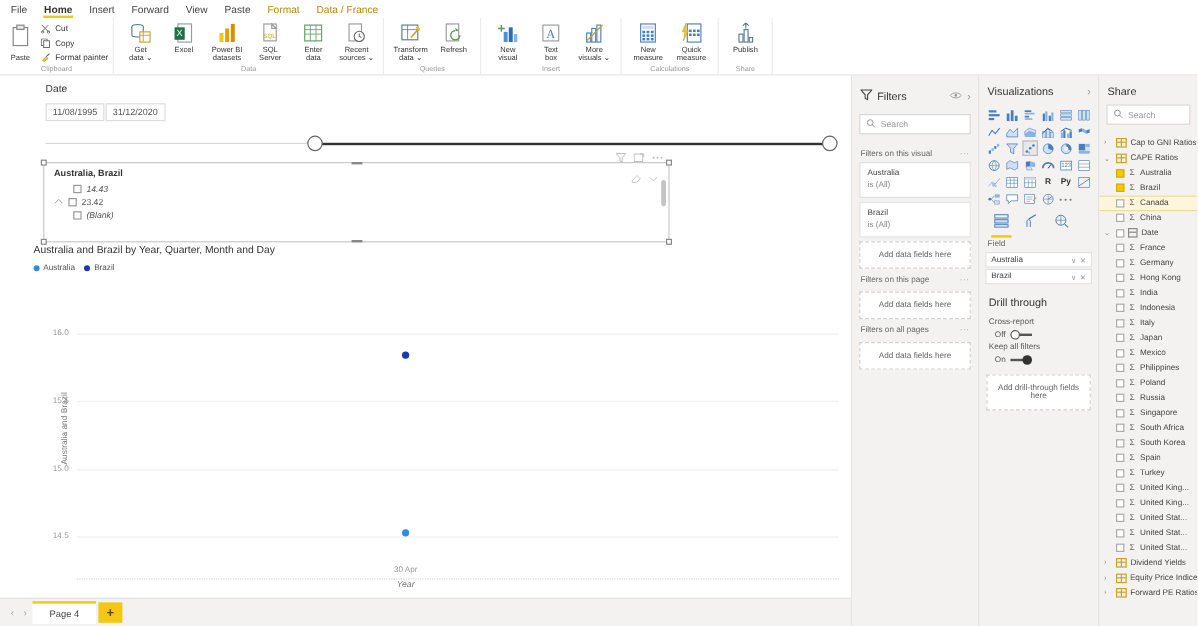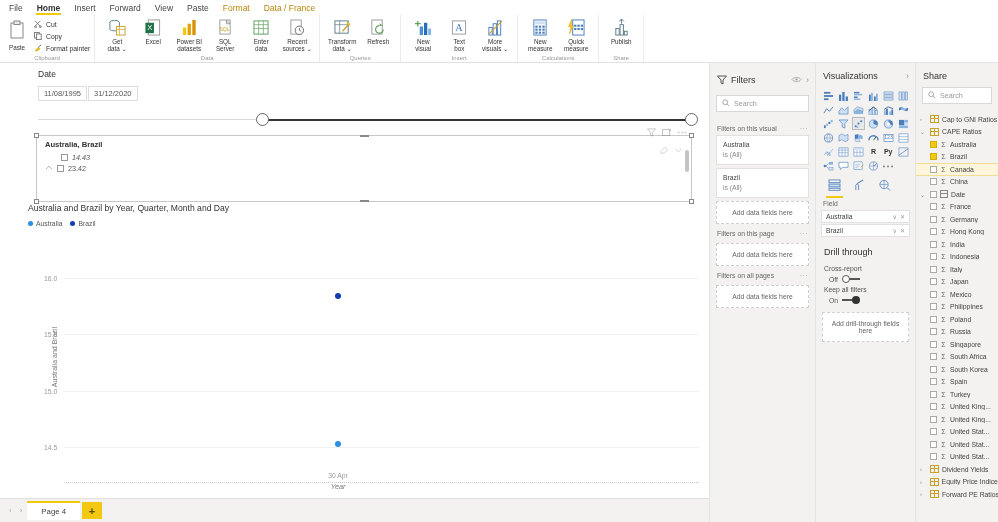--- a/index.html
+++ b/index.html
@@ -44,21 +44,21 @@
   .dateslicer { position: absolute; left: 38px; top: 6px; width: 660px; }
   .ds-title { font-size: 8.5px; color: #333; margin-bottom: 7px; }
   .ds-inputs { display: flex; gap: 1px; }
   .ds-inp { border: 1px solid #ddd; font-size: 7.5px; color: #555; padding: 2px 5px; background: #fff; }
   .ds-track { margin-top: 12px; position: relative; height: 14px; }
   .ds-line-dim { position: absolute; left: 0; right: 0; top: 6px; height: 1px; background: #d8d8d8; }
   .ds-line-act { position: absolute; top: 6px; height: 1.5px; background: #333; }
   .ds-handle { position: absolute; top: 0; width: 13px; height: 13px; border-radius: 50%; background: #fff; border: 1.4px solid #666; cursor: pointer; }
 
   
-  .hslicer { position: absolute; left: 36px; top: 72px; width: 656px; height: 67px; border: 1px solid #c8c8c8; background: #fff; }
+  .hslicer { position: absolute; left: 36px; top: 72px; width: 522px; height: 67px; border: 1px solid #c8c8c8; background: #fff; }
   .hs-head { position: absolute; right: 4px; top: -13px; display: flex; gap: 6px; align-items: center; }
   .hs-head .hi { cursor: pointer; opacity: .55; }
   .hs-title { font-size: 7.6px; font-weight: bold; color: #333; padding: 4px 0 3px 8px; }
   .hs-row { display: flex; align-items: center; gap: 4px; font-size: 7.2px; color: #555; padding-left: 8px; height: 11px; }
   .hs-row.ind { padding-left: 24px; font-style: italic; }
   .hs-chev { width: 8px; display: inline-block; }
   .hs-cb { width: 7px; height: 7px; border: 1px solid #999; background: #fff; display: inline-block; }
   .hs-tools { position: absolute; right: 8px; top: 4px; display: flex; gap: 5px; align-items: center; opacity: .5; }
   .hs-scroll { position: absolute; right: 2px; top: 14px; width: 4px; height: 22px; background: #c4c4c4; border-radius: 2px; }
   .hs-corner { position: absolute; width: 5px; height: 5px; border: 1px solid #888; background: #fff; }
@@ -457,20 +457,24 @@
                 <span class="hs-cb"></span>
                 <span>14.43</span>
               </div>
               <div class="hs-row">
                 <span class="hs-chev"><svg width="8" height="6" viewBox="0 0 9 6">
                     <path d="M1 4.5 L4.5 1 L8 4.5" fill="none" stroke="#999" stroke-width=".9"></path>
                   </svg></span>
                 <span class="hs-cb"></span>
                 <span>23.42</span>
               </div>
+              <div class="hs-row ind">
+                <span class="hs-cb"></span>
+                <span>(Blank)</span>
+              </div>
             </div>
           <div class="hs-tools">
             <span>
               <svg width="9" height="8" viewBox="0 0 10 9">
                   <path d="M1 6 L5.5 1.5 L8.5 4.5 L4.5 8 L1 8 Z" fill="none" stroke="#888" stroke-width=".8"></path>
                 </svg>
             </span>
             <span>
               <svg width="9" height="8" viewBox="0 0 10 9">
                   <path d="M1.5 3 L5 6.5 L8.5 3" fill="none" stroke="#888" stroke-width=".9"></path>

